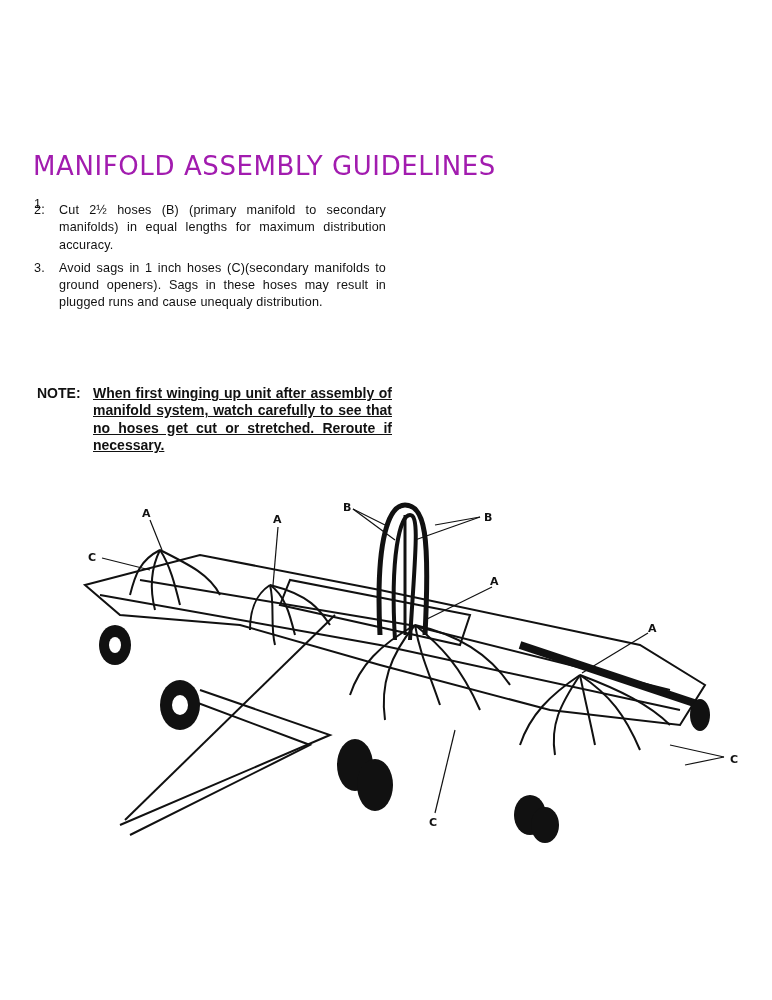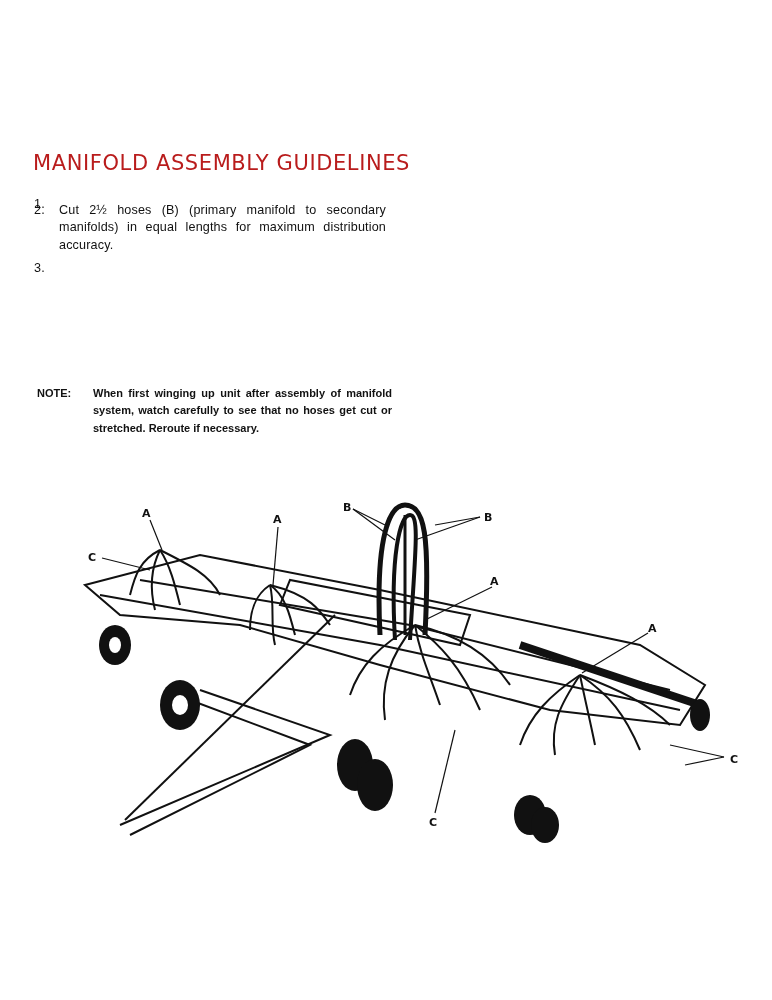--- a/index.html
+++ b/index.html
@@ -3,27 +3,27 @@
 <meta charset="utf-8">
 <style>
   html, body { margin: 0; padding: 0; }
   body {
     width: 772px; height: 1000px; background: #ffffff; position: relative; overflow: hidden;
     font-family: "Liberation Sans", "DejaVu Sans", sans-serif; color: #111;
   }
   .page-title {
     position: absolute; left: 33px; top: 151px;
     font-family: "DejaVu Sans", sans-serif;
-    font-size: 21px; letter-spacing: 0.6px; font-weight: normal; color: #b91c1c;
+    font-size: 26px; letter-spacing: 0.6px; font-weight: normal; color: #a21caf;
     white-space: nowrap;
   }
   .guidelines { position: absolute; left: 34px; top: 196px; width: 352px; }
   .item { position: relative; padding-left: 25px; font-size: 12.6px; line-height: 17.3px; text-align: justify; margin-bottom: 6px; letter-spacing: 0.15px; }
   .item .num { position: absolute; left: 0; top: 0; }
-  .note { position: absolute; left: 37px; top: 385px; width: 355px; font-weight: bold; font-size: 11px; line-height: 17.3px; }
+  .note { position: absolute; left: 37px; top: 385px; width: 355px; font-weight: bold; font-size: 14px; line-height: 17.3px; text-decoration: underline; }
   .note .lbl { position: absolute; left: 0; top: 0; }
   .note .body { padding-left: 56px; text-align: justify; display: block; }
   .diagram { position: absolute; left: 80px; top: 495px; width: 680px; height: 350px; }
   .diagram svg { width: 100%; height: 100%; }
   .callout { font-family: "DejaVu Sans", sans-serif; font-size: 11px; font-weight: bold; fill: #111; }
 </style>
 </head>
 <body>
 
 <div class="page-title">MANIFOLD ASSEMBLY GUIDELINES</div>
@@ -31,20 +31,21 @@
 <div class="guidelines">
   <div class="item">
     <span class="num">1.</span>
   </div>
   <div class="item">
     <span class="num">2.</span>
     <span>Cut 2½ hoses (B) (primary manifold to secondary manifolds) in equal lengths for maximum distribution accuracy.</span>
   </div>
   <div class="item">
     <span class="num">3.</span>
+    <span>Avoid sags in 1 inch hoses (C)(secondary manifolds to ground openers). Sags in these hoses may result in plugged runs and cause unequaly distribution.</span>
   </div>
 </div>
 
 <div class="note">
   <span class="lbl">NOTE:</span>
   <span class="body">When first winging up unit after assembly of manifold system, watch carefully to see that no hoses get cut or stretched. Reroute if necessary.</span>
 </div>
 
 <div class="diagram">
   <svg viewBox="0 0 680 350" xmlns="http://www.w3.org/2000/svg">

